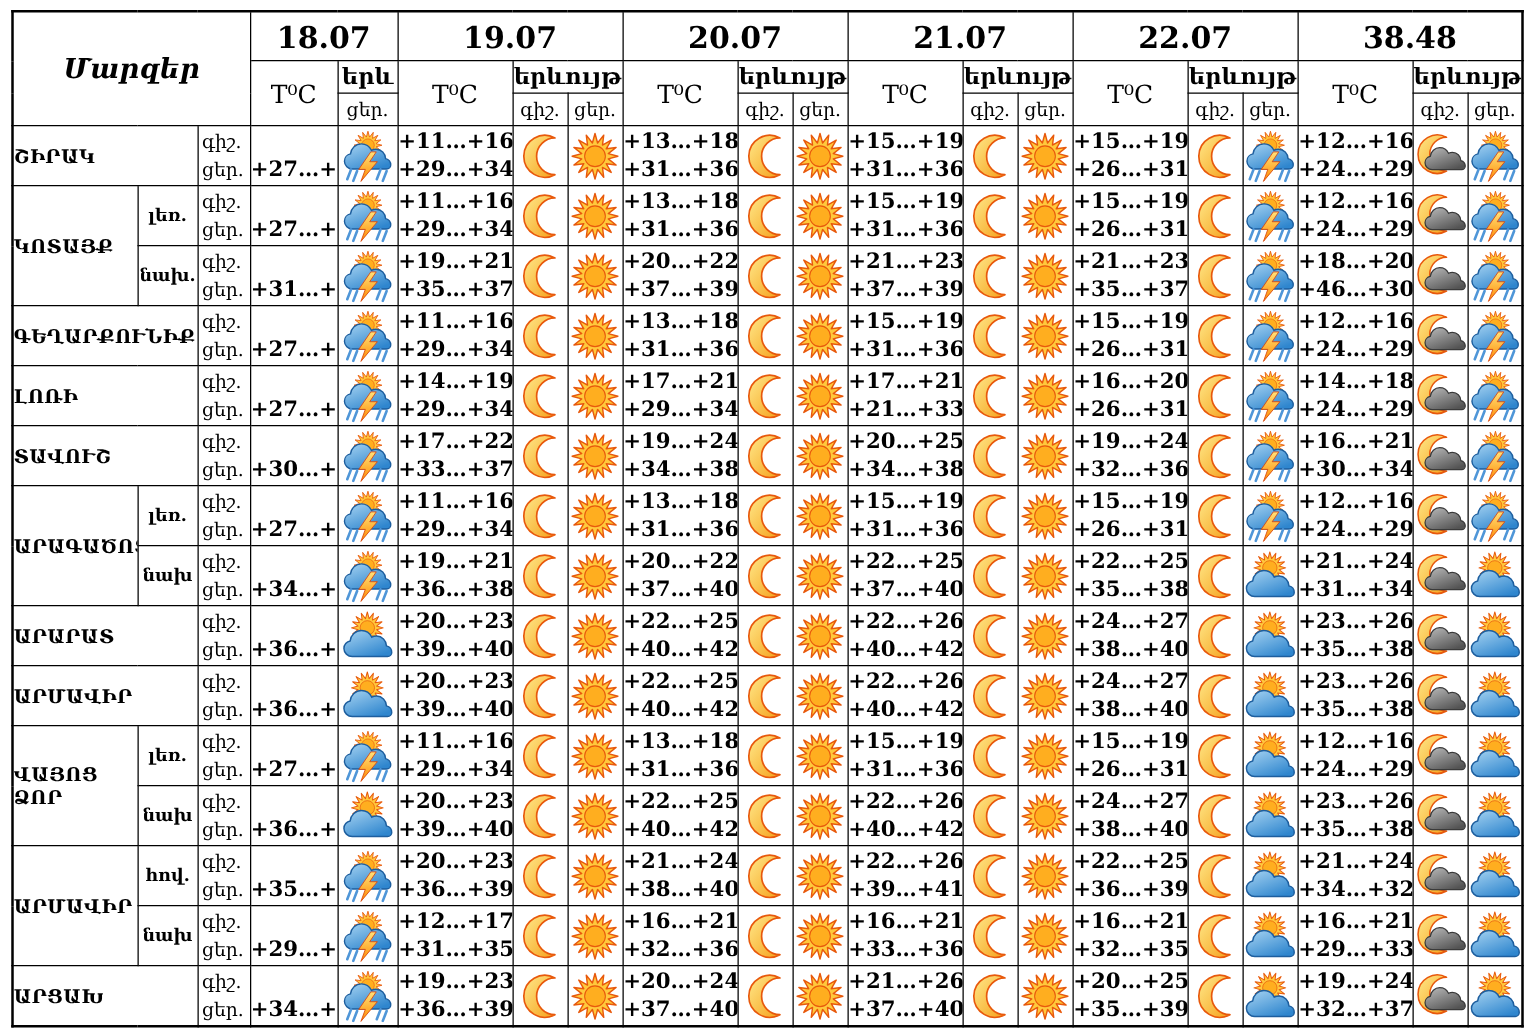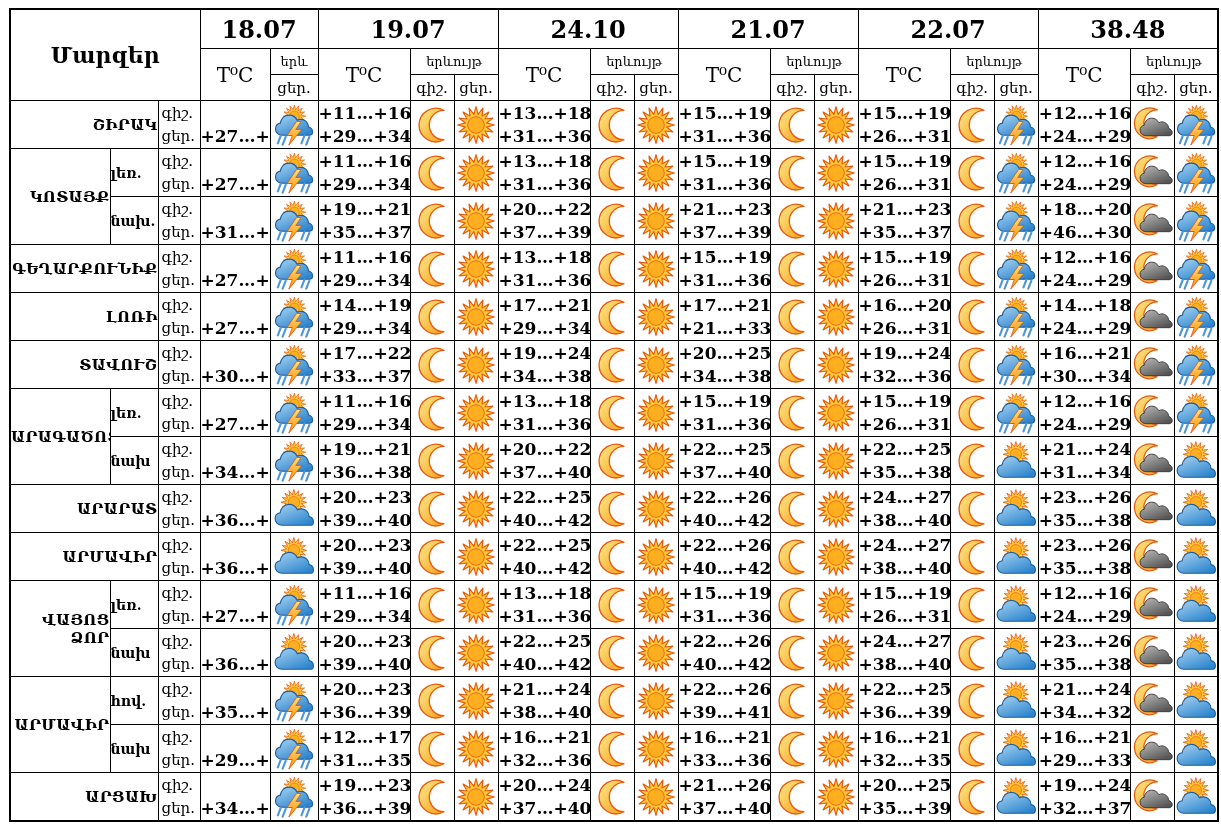--- a/index.html
+++ b/index.html
@@ -1,28 +1,28 @@
 <!DOCTYPE html>
 <html><head>
 <meta charset="utf-8">
 <style>
   html,body{margin:0;padding:0;background:#fff;}
   body{width:1221px;height:827px;overflow:hidden;color:#000;
        font-family:"DejaVu Serif","DejaVu Sans",serif;}
   table{border-collapse:collapse;table-layout:fixed;margin:8px 0 0 9px;
         width:1208px;border:2px solid #000;}
   td,th{border:1px solid #000;padding:0;overflow:hidden;background:#fff;}
-  .h-title{font-size:22px;font-weight:bold;margin-left:30px;}
+  .h-title{font-size:22px;font-weight:bold;font-style:italic;margin-left:30px;}
   .h-date{font-size:24px;font-weight:bold;height:38px;}
   .h-temp{font-size:20px;font-weight:normal;}
-  .h-phen{font-size:13px;font-weight:normal;height:25px;white-space:nowrap;}
+  .h-phen{font-size:18px;font-weight:bold;height:25px;white-space:nowrap;}
   .h-dn{font-size:15px;font-weight:normal;height:25px;}
   tbody tr{height:48px;}
-  td.region{font-weight:bold;font-size:15px;text-align:right;letter-spacing:.3px;}
-  td.sub{font-weight:bold;font-size:14px;text-align:left;}
+  td.region{font-weight:bold;font-size:15px;text-align:left;letter-spacing:.3px;}
+  td.sub{font-weight:bold;font-size:14px;text-align:center;}
   td.dn{font-size:15px;padding:1px 0 0 3px;}
   td.dn div{line-height:23px;height:23px;}
   td.temp{font-weight:bold;font-size:17px;text-align:center;padding-top:1px;}
   td.temp div{line-height:23px;height:23px;white-space:nowrap;}
   td.temp.t18 .one{padding-top:23px;}
   td.icon{text-align:center;vertical-align:middle;}
   svg.wicon{width:42px;height:42px;display:block;margin:2px auto;}
   #icon-defs{position:absolute;width:0;height:0;}
 </style>
 </head>
@@ -112,21 +112,21 @@
       <col style="width:44px">
     <col style="width:92px">
       <col style="width:44px">
       <col style="width:44px">
   </colgroup>
   <thead>
     <tr>
       <th class="h-title" colspan="3" rowspan="3">Մարզեր</th>
       <th class="h-date" colspan="2">18.07</th>
       <th class="h-date" colspan="3">19.07</th>
-      <th class="h-date" colspan="3">24.10</th>
+      <th class="h-date" colspan="3">20.07</th>
       <th class="h-date" colspan="3">21.07</th>
       <th class="h-date" colspan="3">22.07</th>
       <th class="h-date" colspan="3">38.48</th>
     </tr>
     <tr>
       <th class="h-temp" rowspan="2">T⁰C</th>
       <th class="h-phen">երև</th>
       <th class="h-temp" rowspan="2">T⁰C</th>
       <th class="h-phen" colspan="2">երևույթ</th>
       <th class="h-temp" rowspan="2">T⁰C</th>

